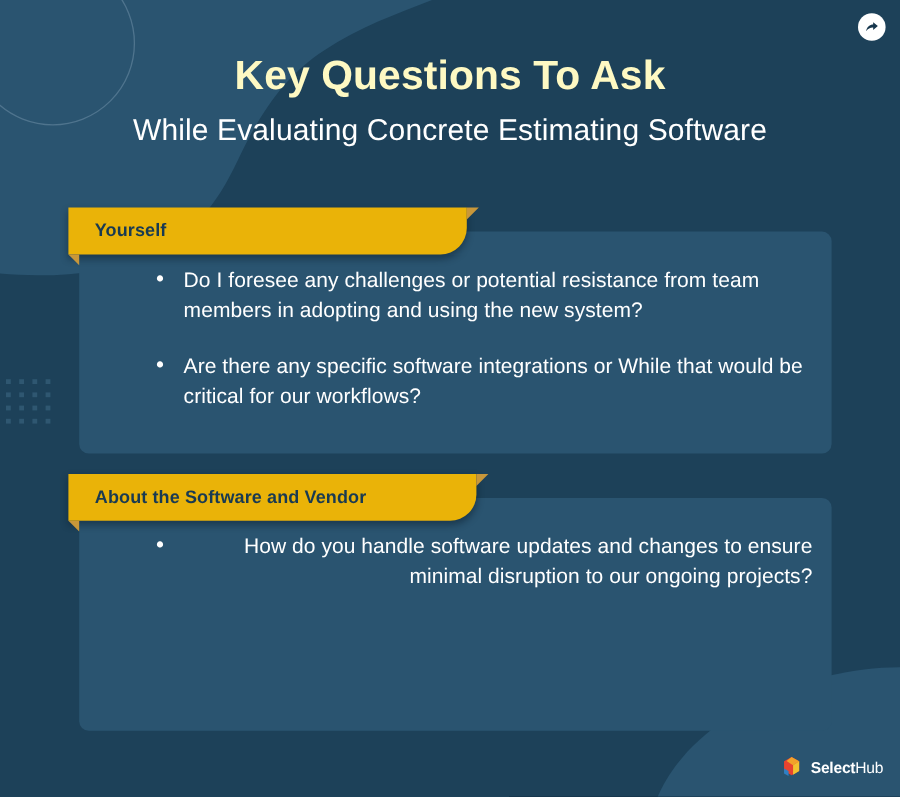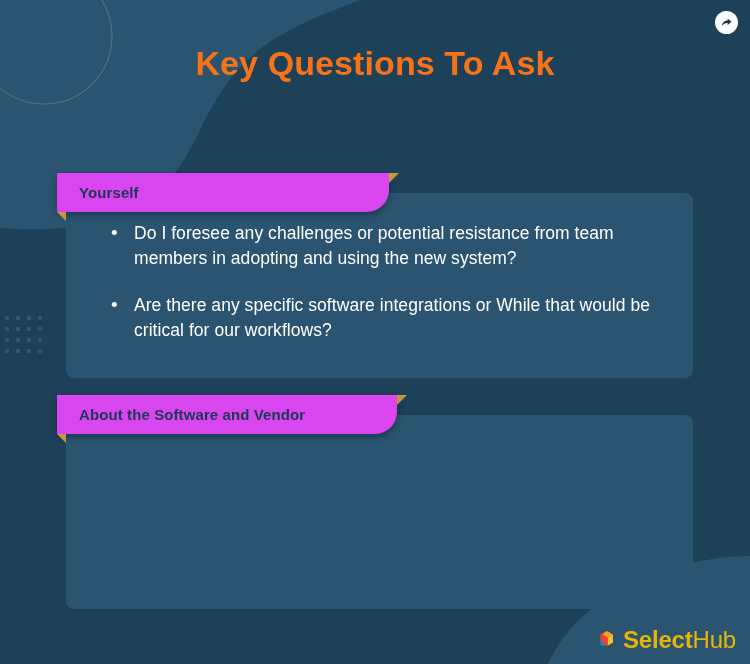--- a/index.html
+++ b/index.html
@@ -33,21 +33,21 @@
     width: 750px;
     text-align: center;
     z-index: 5;
   }
   .title-main {
     margin: 0;
     padding-top: 41px;
     font-size: 34px;
     font-weight: bold;
     letter-spacing: 0.1px;
-    color: #f97316;
+    color: #fef9c3;
     line-height: 44px;
   }
   .title-sub {
     margin: 0;
     padding-top: 8px;
     font-size: 25px;
     font-weight: normal;
     color: #ffffff;
     line-height: 32px;
     letter-spacing: 0.1px;
@@ -90,21 +90,21 @@
   .panel-1 { height: 185px; }
   .panel-2 { height: 194px; }
 
   .banner-wrap {
     position: relative;
     z-index: 3;
   }
   .banner {
     position: relative;
     height: 39px;
-    background: #d946ef;
+    background: #eab308;
     border-radius: 0 0 22px 0;
     box-shadow: 0 3px 6px rgba(8,24,38,0.45);
     display: flex;
     align-items: center;
     padding-left: 22px;
     box-sizing: border-box;
   }
   .banner-1 { width: 332px; }
   .banner-2 { width: 340px; }
   .banner-label {
@@ -130,21 +130,21 @@
     bottom: -9px;
     left: 0;
     width: 0;
     height: 0;
     border-right: 9px solid #c8973a;
     border-bottom: 9px solid transparent;
   }
   
   .bullets {
     position: absolute;
-    left: 4px;
+    left: 23px;
     top: 20px;
     width: 627px;
     padding: 28px 30px 0 48px;
     box-sizing: border-box;
     z-index: 4;
   }
   .bullet {
     position: relative;
     color: #ffffff;
     font-size: 17.5px;
@@ -166,22 +166,22 @@
   .logo {
     position: absolute;
     right: 14px;
     bottom: 14px;
     display: flex;
     align-items: center;
     gap: 6px;
     z-index: 6;
   }
   .logo-text {
-    font-size: 24px;
-    color: #eab308;
+    font-size: 13px;
+    color: #ffffff;
     letter-spacing: -0.2px;
     line-height: 19px;
   }
   .logo-text .b { font-weight: bold; }
   .logo-text .l { font-weight: normal; }
 </style>
 </head>
 <body>
 
 <div class="canvas">
@@ -217,20 +217,21 @@
 
   <div class="share-btn">
     <svg width="13" height="13" viewBox="0 0 16 16">
       <path d="M2.2 12.4 C3.0 7.6 6.0 5.6 9.4 5.5 L9.4 3.0 L14.2 7.0 L9.4 11.0 L9.4 8.6
                C6.4 8.5 4.1 9.8 2.2 12.4 Z" fill="#16364d"></path>
     </svg>
   </div>
 
   <div class="header">
     <h1 class="title-main">Key Questions To Ask</h1>
+    <h2 class="title-sub">While Evaluating Concrete Estimating Software</h2>
   </div>
 
   <div class="section section-1">
     <div class="panel panel-1"></div>
     <div class="banner-wrap">
       <div class="banner banner-1">
         <span class="banner-label">Yourself</span>
         <span class="fold-tr"></span>
         <span class="fold-bl"></span>
       </div>
@@ -244,20 +245,21 @@
   <div class="section section-2">
     <div class="panel panel-2"></div>
     <div class="banner-wrap">
       <div class="banner banner-2">
         <span class="banner-label">About the Software and Vendor</span>
         <span class="fold-tr"></span>
         <span class="fold-bl"></span>
       </div>
     </div>
     <div class="bullets">
+      <div class="bullet">How do you handle software updates and changes to ensure minimal disruption to our ongoing projects?</div>
     </div>
   </div>
 
   <div class="logo">
     <svg width="21" height="21" viewBox="0 0 24 24">
       <path d="M12.2 2.2 L19.4 6.2 L19.4 15.4 L12.2 19.4 L5.0 15.4 L5.0 6.2 Z" fill="#e8432f"></path>
       <path d="M12.2 2.2 L19.4 6.2 L13.6 10.0 L7.4 6.0 Z" fill="#f2a22a"></path>
       <path d="M19.4 6.2 L19.4 15.4 L13.6 18.9 L13.6 10.0 Z" fill="#f2c230"></path>
       <path d="M5.0 13.0 L9.3 15.4 L9.3 20.2 L5.0 17.8 Z" fill="#2f7fc4"></path>
     </svg>

